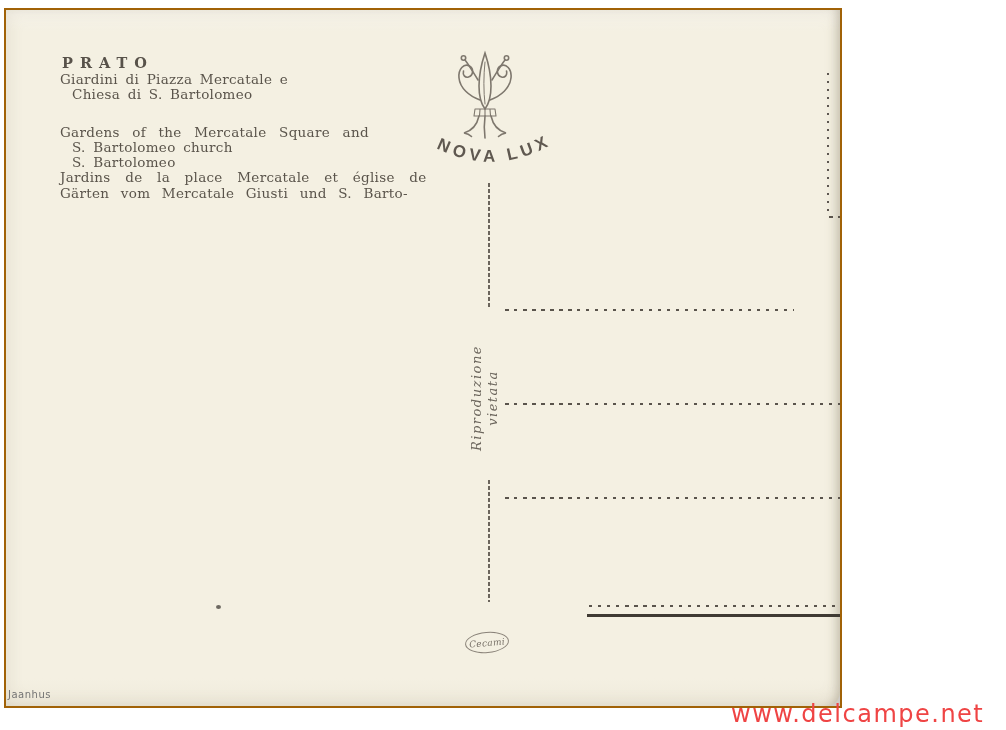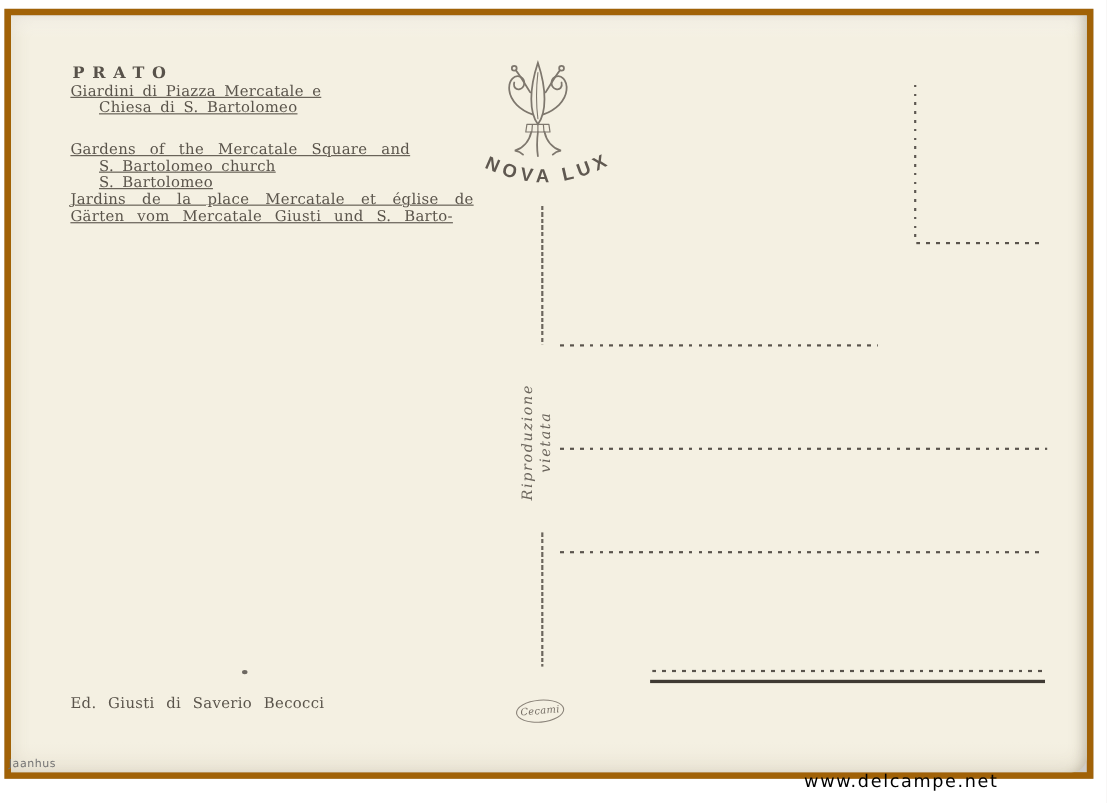--- a/index.html
+++ b/index.html
@@ -1,31 +1,31 @@
 <!DOCTYPE html>
 <html><head>
 <meta charset="utf-8">
 <style>
   * { margin:0; padding:0; box-sizing:border-box; }
   html,body { width:1006px; height:730px; background:#ffffff; overflow:hidden;
               font-family:"DejaVu Serif", serif; }
 
-  .frame { position:absolute; left:4px; top:8px; width:990px; height:700px;
-           border:6px solid #a16207; background:#cfccc7; }
+  .frame { position:absolute; left:4px; top:8px; width:838px; height:700px;
+           border:2px solid #a16207; background:#cfccc7; }
   .card  { position:absolute; inset:0; background:linear-gradient(180deg,#f8f5ec 0%,#f4f0e2 3%,#f4f0e2 96%,#efeadb 100%);
            border-radius:0 0 14px 0;
            box-shadow:inset 0 0 18px rgba(120,108,78,.14), inset -9px 0 10px -6px rgba(100,90,70,.28);
            overflow:hidden; }
 
   .title { position:absolute; left:56px; top:44px; font-size:14.5px; font-weight:600;
            letter-spacing:7px; color:#58524a; }
 
   .captions { position:absolute; left:54px; top:62px; width:380px; color:#5a544b;
-              font-size:13.5px; line-height:15.3px; letter-spacing:.3px;text-decoration:underline; }
-  .cl.ind { margin-left:26px; word-spacing:3px; }
+              font-size:13.5px; line-height:15.3px; letter-spacing:.3px; }
+  .cl.ind { margin-left:12px; word-spacing:3px; }
   .ws-a { word-spacing:3px; } .ws-b { word-spacing:8px;margin-top:22px; }
   .ws-c { word-spacing:10px; } .ws-d { word-spacing:7px; }
 
   .fleur-svg { position:absolute; left:446px; top:40px; }
   .nova-svg  { position:absolute; left:424px; top:122px; }
 
   .divider { position:absolute; left:482px; width:2px;
              background:repeating-linear-gradient(to bottom,#6b655c 0 4px,rgba(0,0,0,0) 4px 6px); }
   .div-a { top:173px; height:126px; }
   .div-b { top:470px; height:122px; }
@@ -54,21 +54,21 @@
   .speck { position:absolute; left:210px; top:595px; width:5px; height:4px;
            background:#55504a; border-radius:50%; opacity:.85; }
 
   .oval-logo { position:absolute; left:459px; top:622px; width:44px; height:21px;
                border:1.4px solid #8a8379; border-radius:50%; transform:rotate(-5deg);
                display:flex; align-items:center; justify-content:center;
                color:#766f66; font-style:italic; font-size:9px; letter-spacing:.3px; }
 
   .wm { position:absolute; font-family:"DejaVu Sans", sans-serif; }
   .wm-left  { left:8px;  top:689px; font-size:10px; color:#737373; letter-spacing:.5px; }
-  .wm-right { left:731px; top:700px; font-size:16px; color:#000000; letter-spacing:1.5px; }
+  .wm-right { left:731px; top:700px; font-size:24px; color:#ef4444; letter-spacing:1.5px; }
 </style>
 </head>
 <body>
 
 <div class="frame">
   <div class="card">
 
     <div class="title">PRATO</div>
 
     <div class="captions">
@@ -113,21 +113,20 @@
 
     <div class="dots-h addr1"></div>
     <div class="dots-h addr2"></div>
     <div class="dots-h addr3"></div>
     <div class="dots-h addr4"></div>
     <div class="solid-line"></div>
 
     <div class="speck"></div>
 
     <div class="publisher">
-      <div class="pub1">Ed. Giusti di Saverio Becocci</div>
     </div>
 
     <div class="oval-logo">
       <span>Cecami</span>
     </div>
 
   </div>
 </div>
 
 <div class="wm wm-left">Jaanhus</div>

